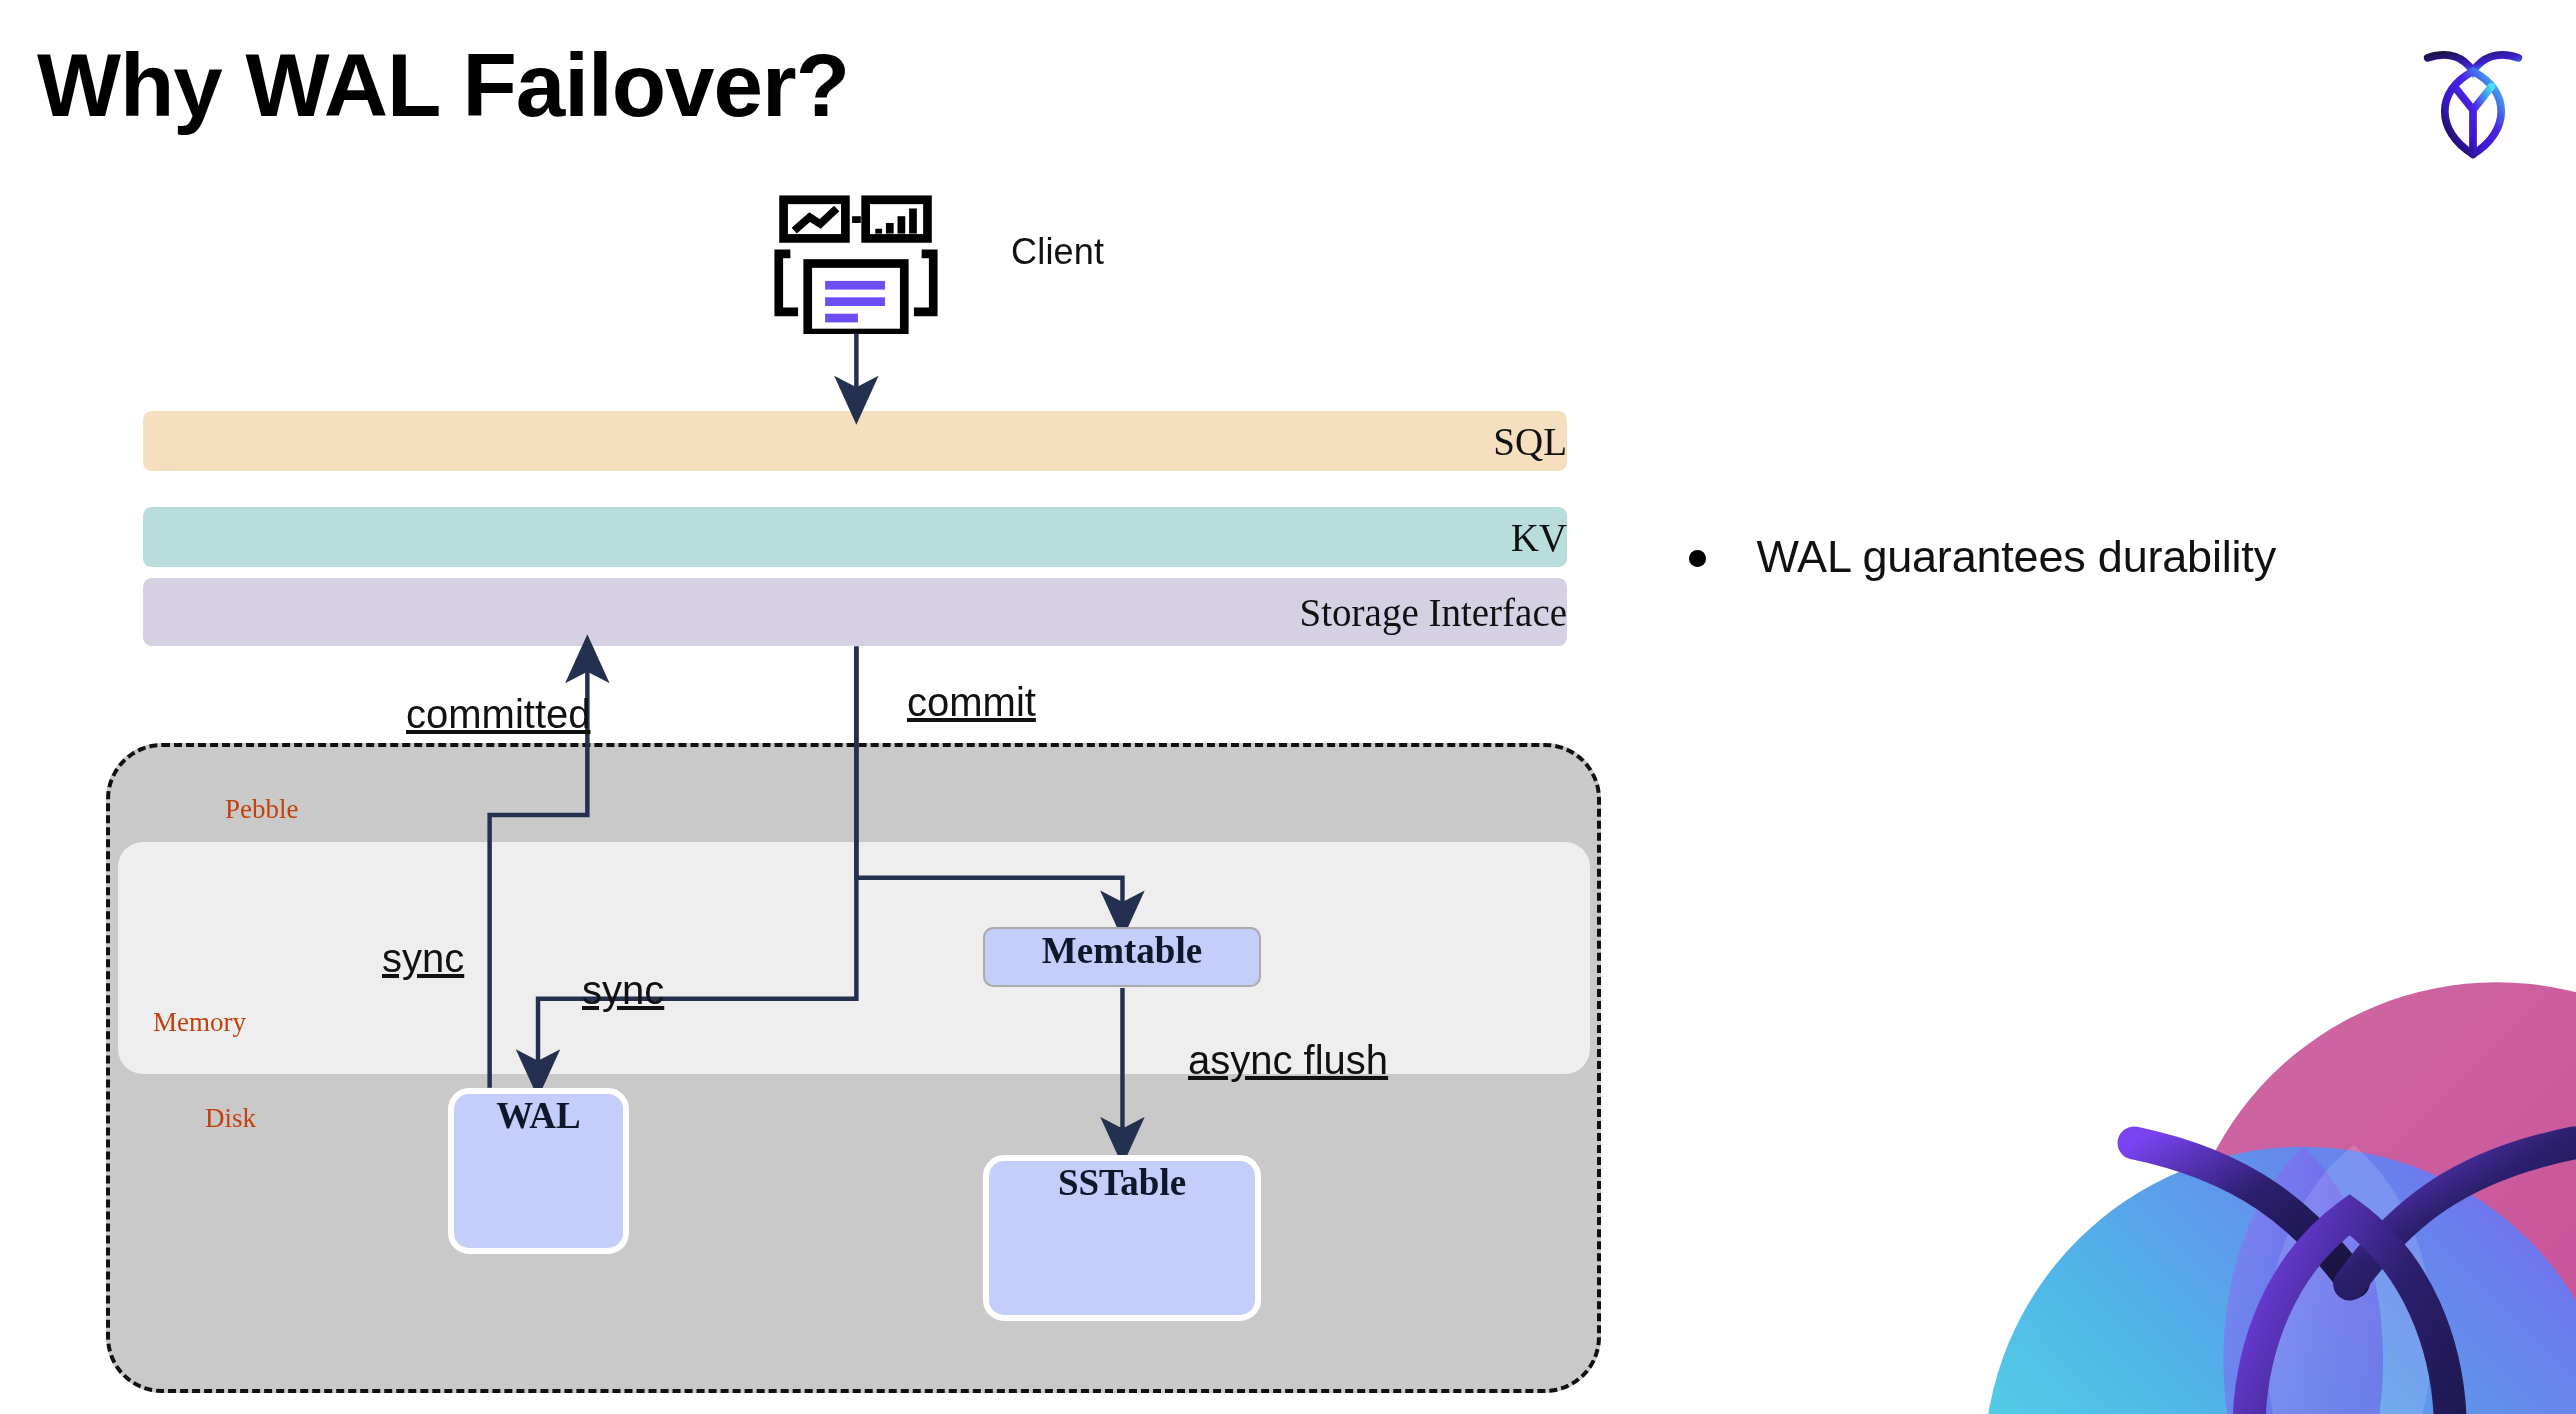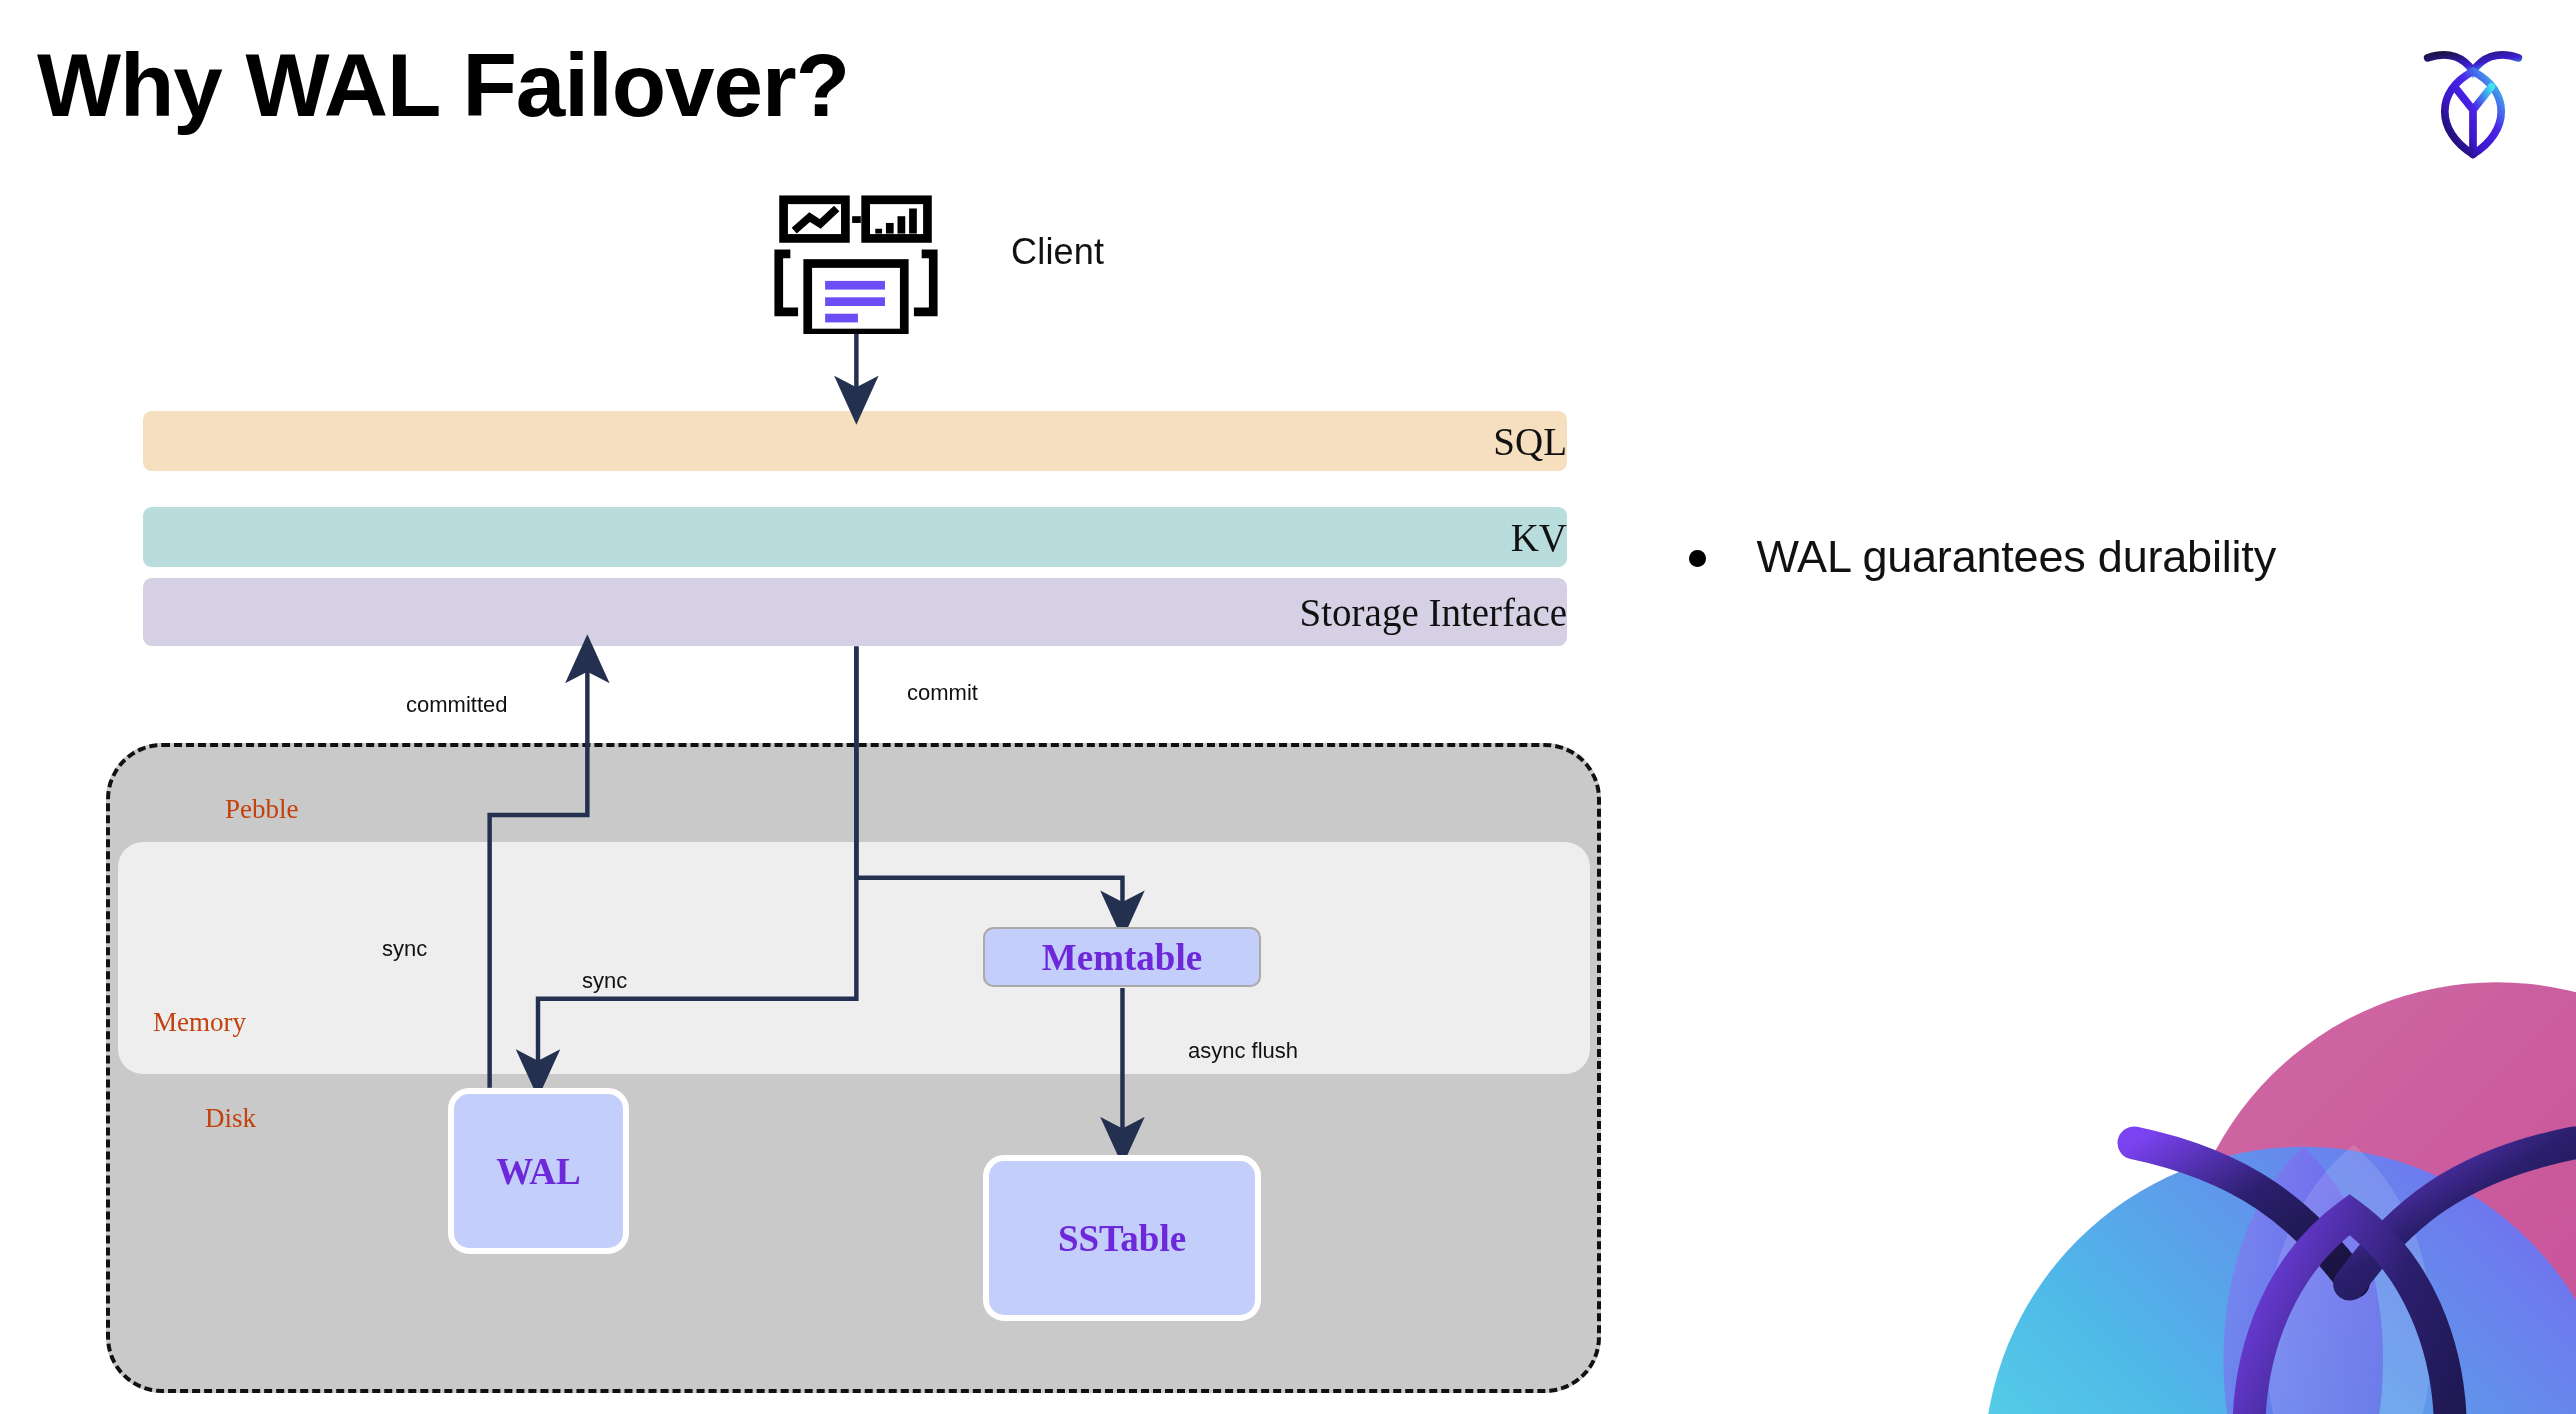--- a/index.html
+++ b/index.html
@@ -53,40 +53,40 @@
   }
   .zone-label{
     position:absolute; font-family:"Liberation Serif", serif;
     font-size:27px; color:#c2410c;
   }
   #label-pebble{ left:225px; top:794px; }
   #label-memory{ left:153px; top:1007px; }
   #label-disk{   left:205px; top:1103px; }
 
   .node-box{
-    position:absolute; display:flex; align-items:center; justify-content:center;
-    font-family:"Liberation Serif", serif; font-weight:700; color:#6d28d9;
+    position:absolute; display:flex; align-items:flex-start; justify-content:center;
+    font-family:"Liberation Serif", serif; font-weight:700; color:#0f172a;
     background:#c3cefb; box-sizing:border-box;
   }
   #node-memtable{
     left:983px; top:927px; width:278px; height:60px;
     border-radius:10.6px; border:2.9px solid #aaaaaa; font-size:37px;
   }
   #node-wal{
     left:448px; top:1088px; width:181px; height:166px;
     border-radius:21px; border:6.8px solid #ffffff; font-size:37px;
   }
   #node-sstable{
     left:983px; top:1155px; width:278px; height:166px;
     border-radius:21px; border:6.8px solid #ffffff; font-size:37px;
   }
 
   .edge-label{
     position:absolute; font-family:"Liberation Sans", sans-serif;
-    font-size:22px; color:#111;
+    font-size:40px; color:#111;text-decoration:underline;
   }
   #lbl-committed{ left:406px; top:692px; }
   #lbl-commit{    left:907px; top:680px; }
   #lbl-sync-left{ left:382px; top:936px; }
   #lbl-sync-right{left:582px; top:968px; }
   #lbl-asyncflush{left:1188px; top:1038px; }
 
   
   #bullets{position:absolute; left:1689px; top:527px; width:803px;}
   .bullet-row{display:flex; align-items:flex-start; margin-bottom:46px;}

